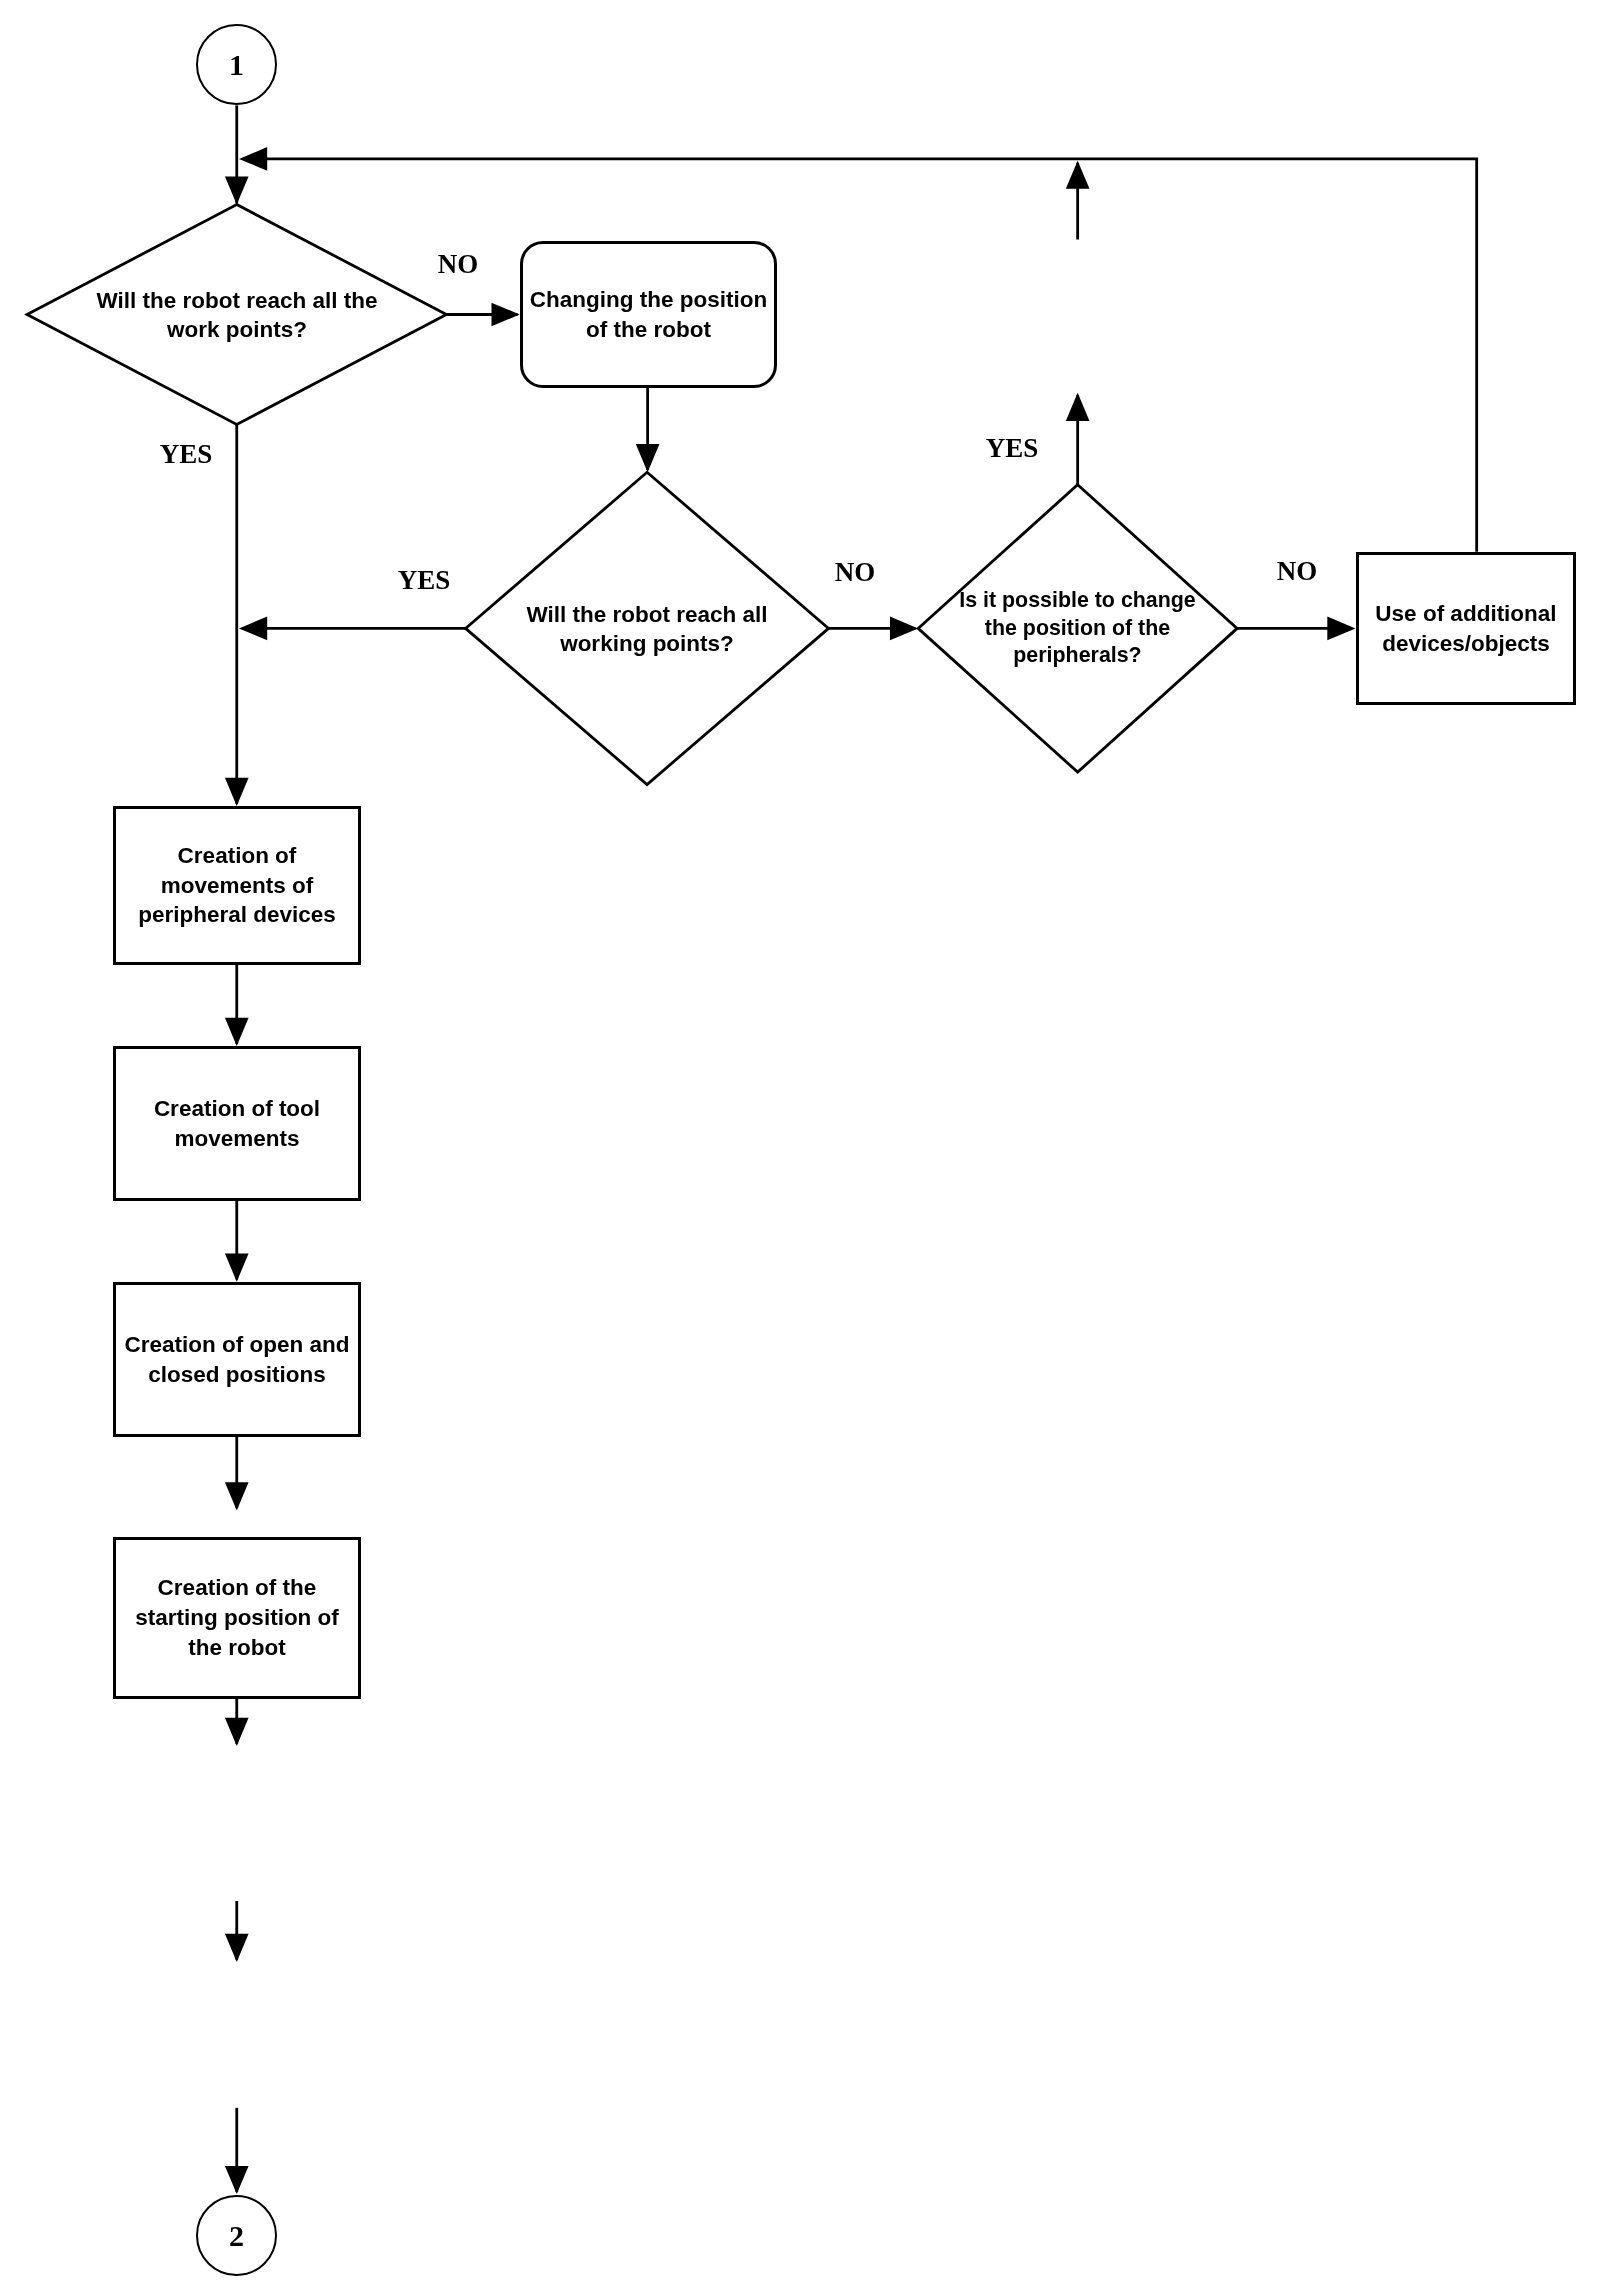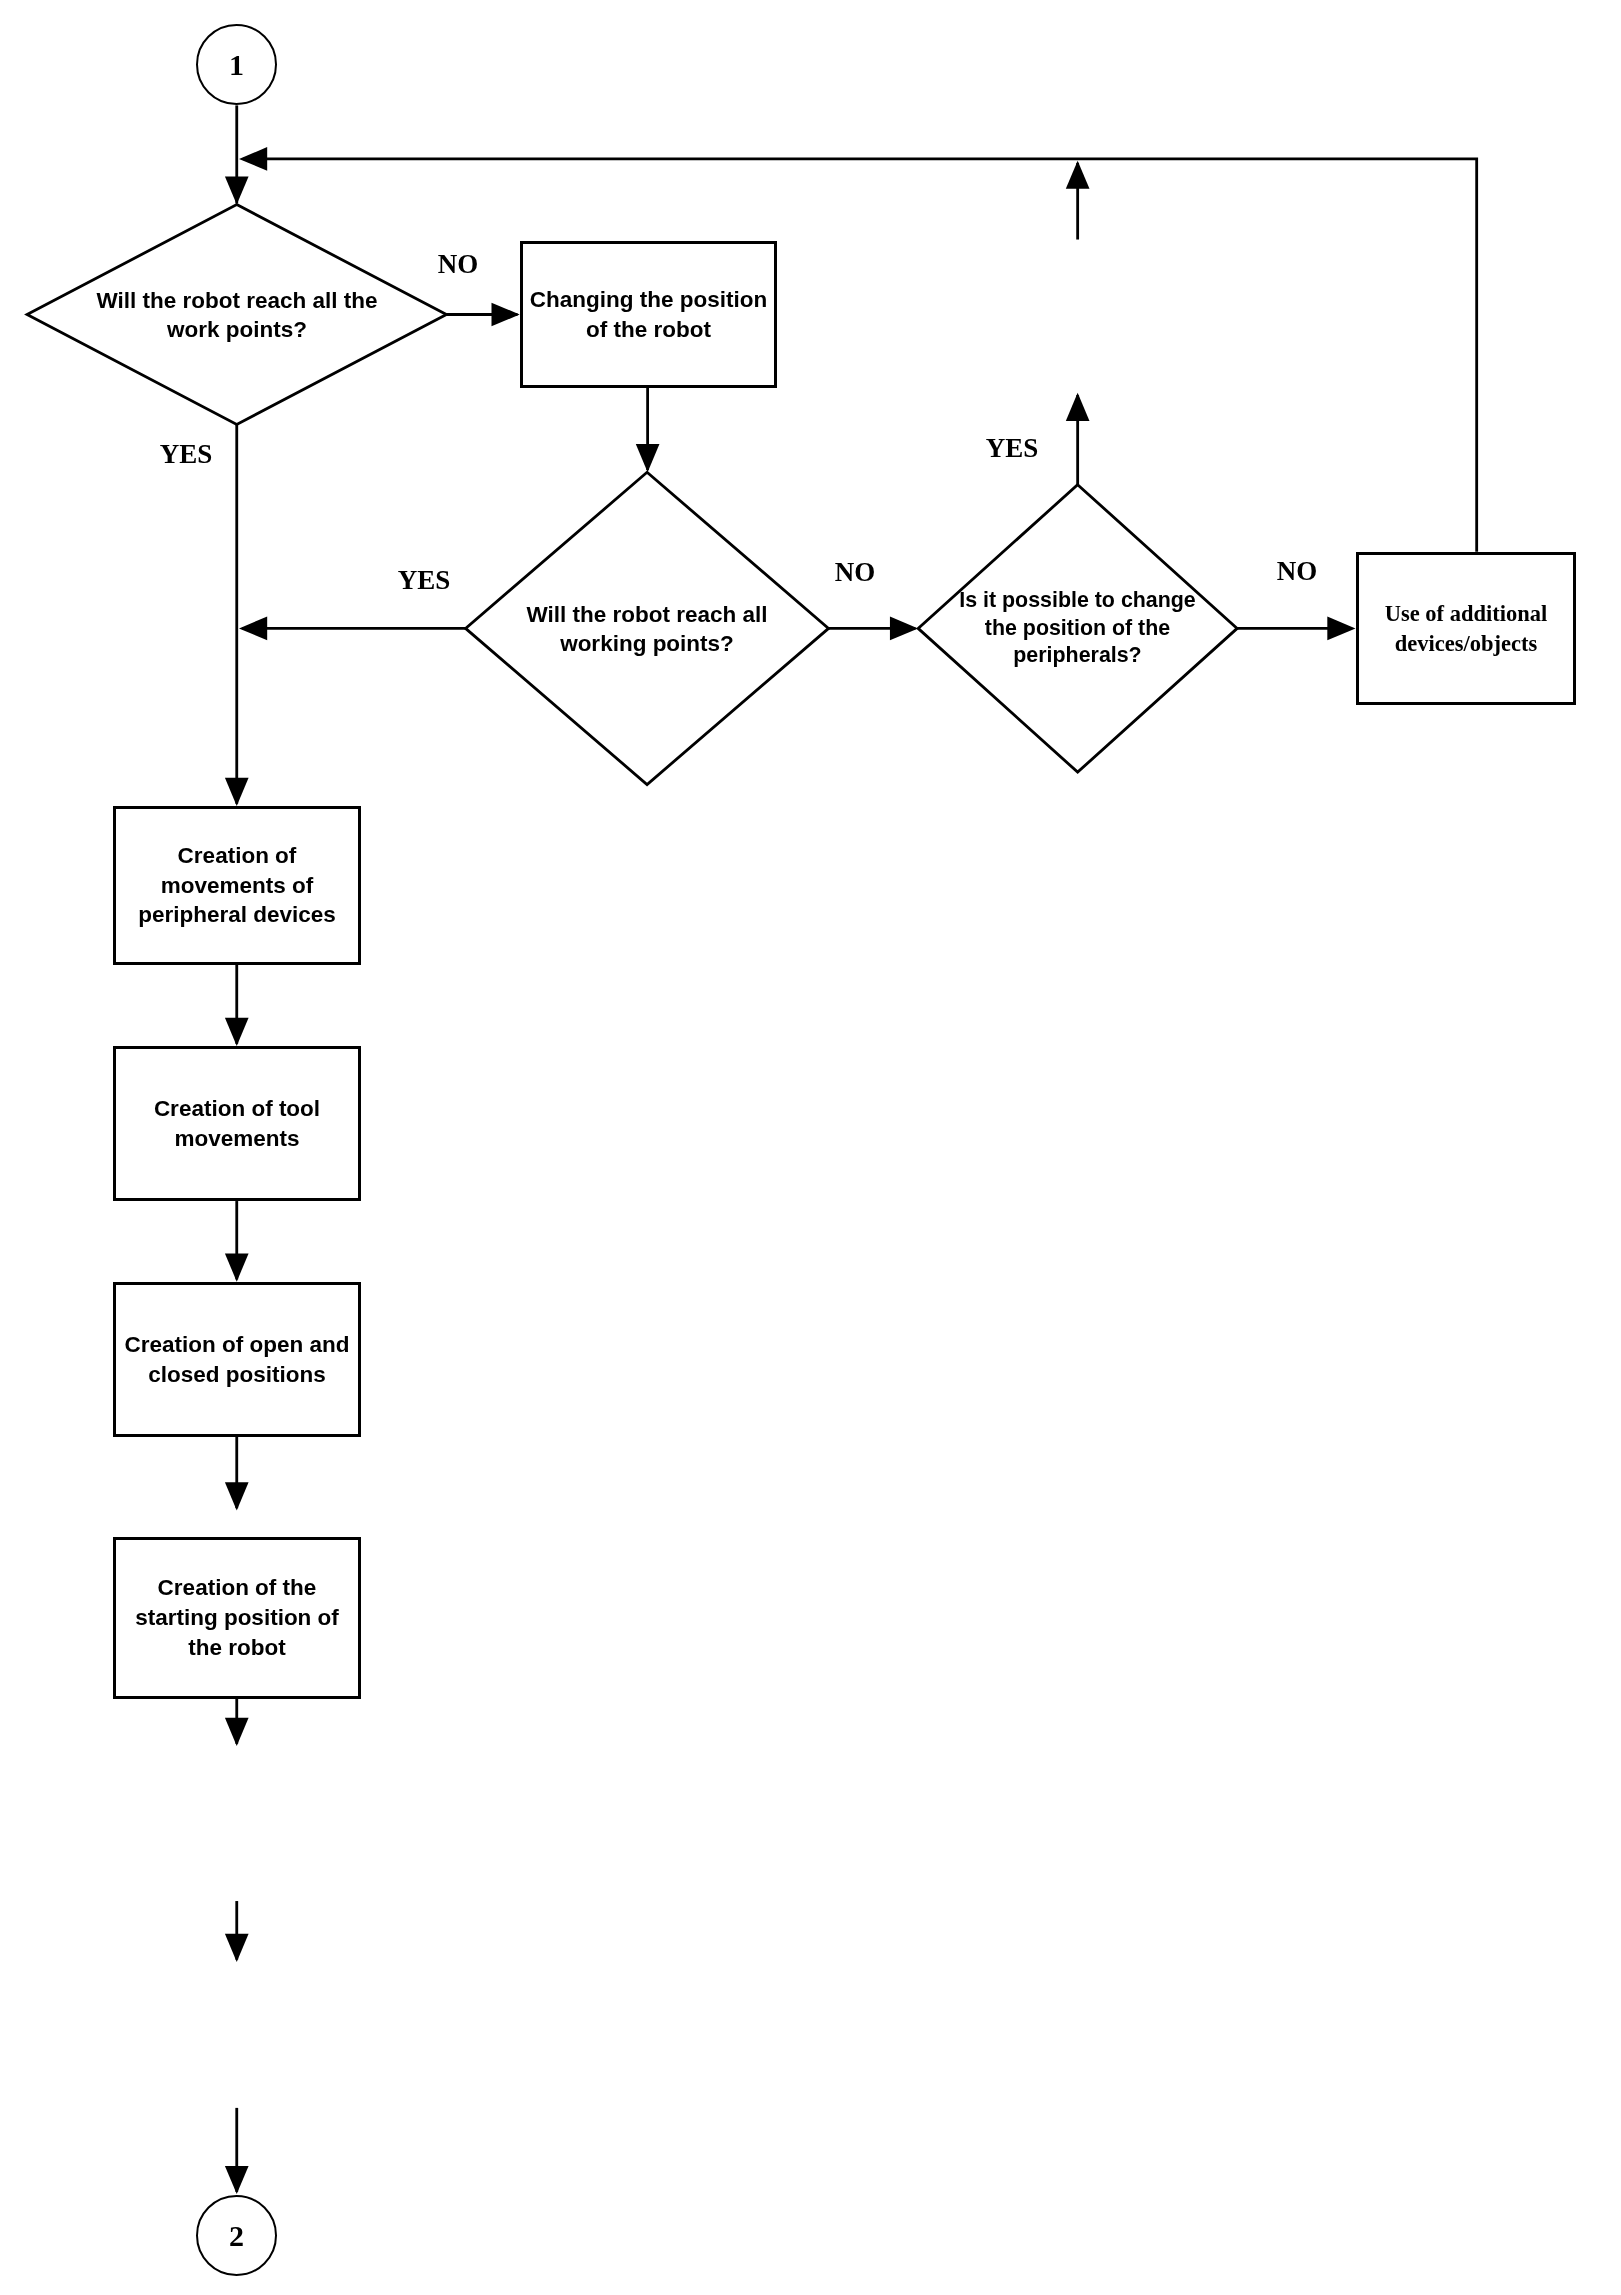--- a/index.html
+++ b/index.html
@@ -116,22 +116,22 @@
     <span>1</span>
   </div>
   <div class="node terminator" style="left:196px; top:2195px;">
     <span>2</span>
   </div>
 
   <div class="node diamond-label" style="left:68px; top:253px; width:338px; height:124px;">Will the robot reach all the work points?</div>
   <div class="node diamond-label" style="left:495px; top:567px; width:304px; height:124px;">Will the robot reach all working points?</div>
   <div class="node diamond-label small" style="left:945px; top:555px; width:265px; height:147px;">Is it possible to change the position of the peripherals?</div>
 
-  <div class="node process" style="left:520px; top:241px; width:257px; height:147px;">Changing the position of the robot</div>
-  <div class="node process" style="left:1356px; top:552px; width:220px; height:153px;font-family:Liberation Serif, serif;">Use of additional devices/objects</div>
+  <div class="node process" style="left:520px; top:241px; width:257px; height:147px;border-radius:23px;">Changing the position of the robot</div>
+  <div class="node process" style="left:1356px; top:552px; width:220px; height:153px;">Use of additional devices/objects</div>
 
   <div class="node process" style="left:113px; top:806px; width:248px; height:159px;">Creation of movements of peripheral devices</div>
   <div class="node process" style="left:113px; top:1046px; width:248px; height:155px;">Creation of tool movements</div>
   <div class="node process" style="left:113px; top:1282px; width:248px; height:155px;">Creation of open and closed positions</div>
   <div class="node process" style="left:113px; top:1511px; width:248px; height:162px;margin-top:26px;">Creation of the starting position of the robot</div>
 
   <div class="edge-label" style="left:458px; top:264px;">NO</div>
   <div class="edge-label" style="left:186px; top:454px;">YES</div>
   <div class="edge-label" style="left:424px; top:580px;">YES</div>
   <div class="edge-label" style="left:855px; top:572px;">NO</div>

